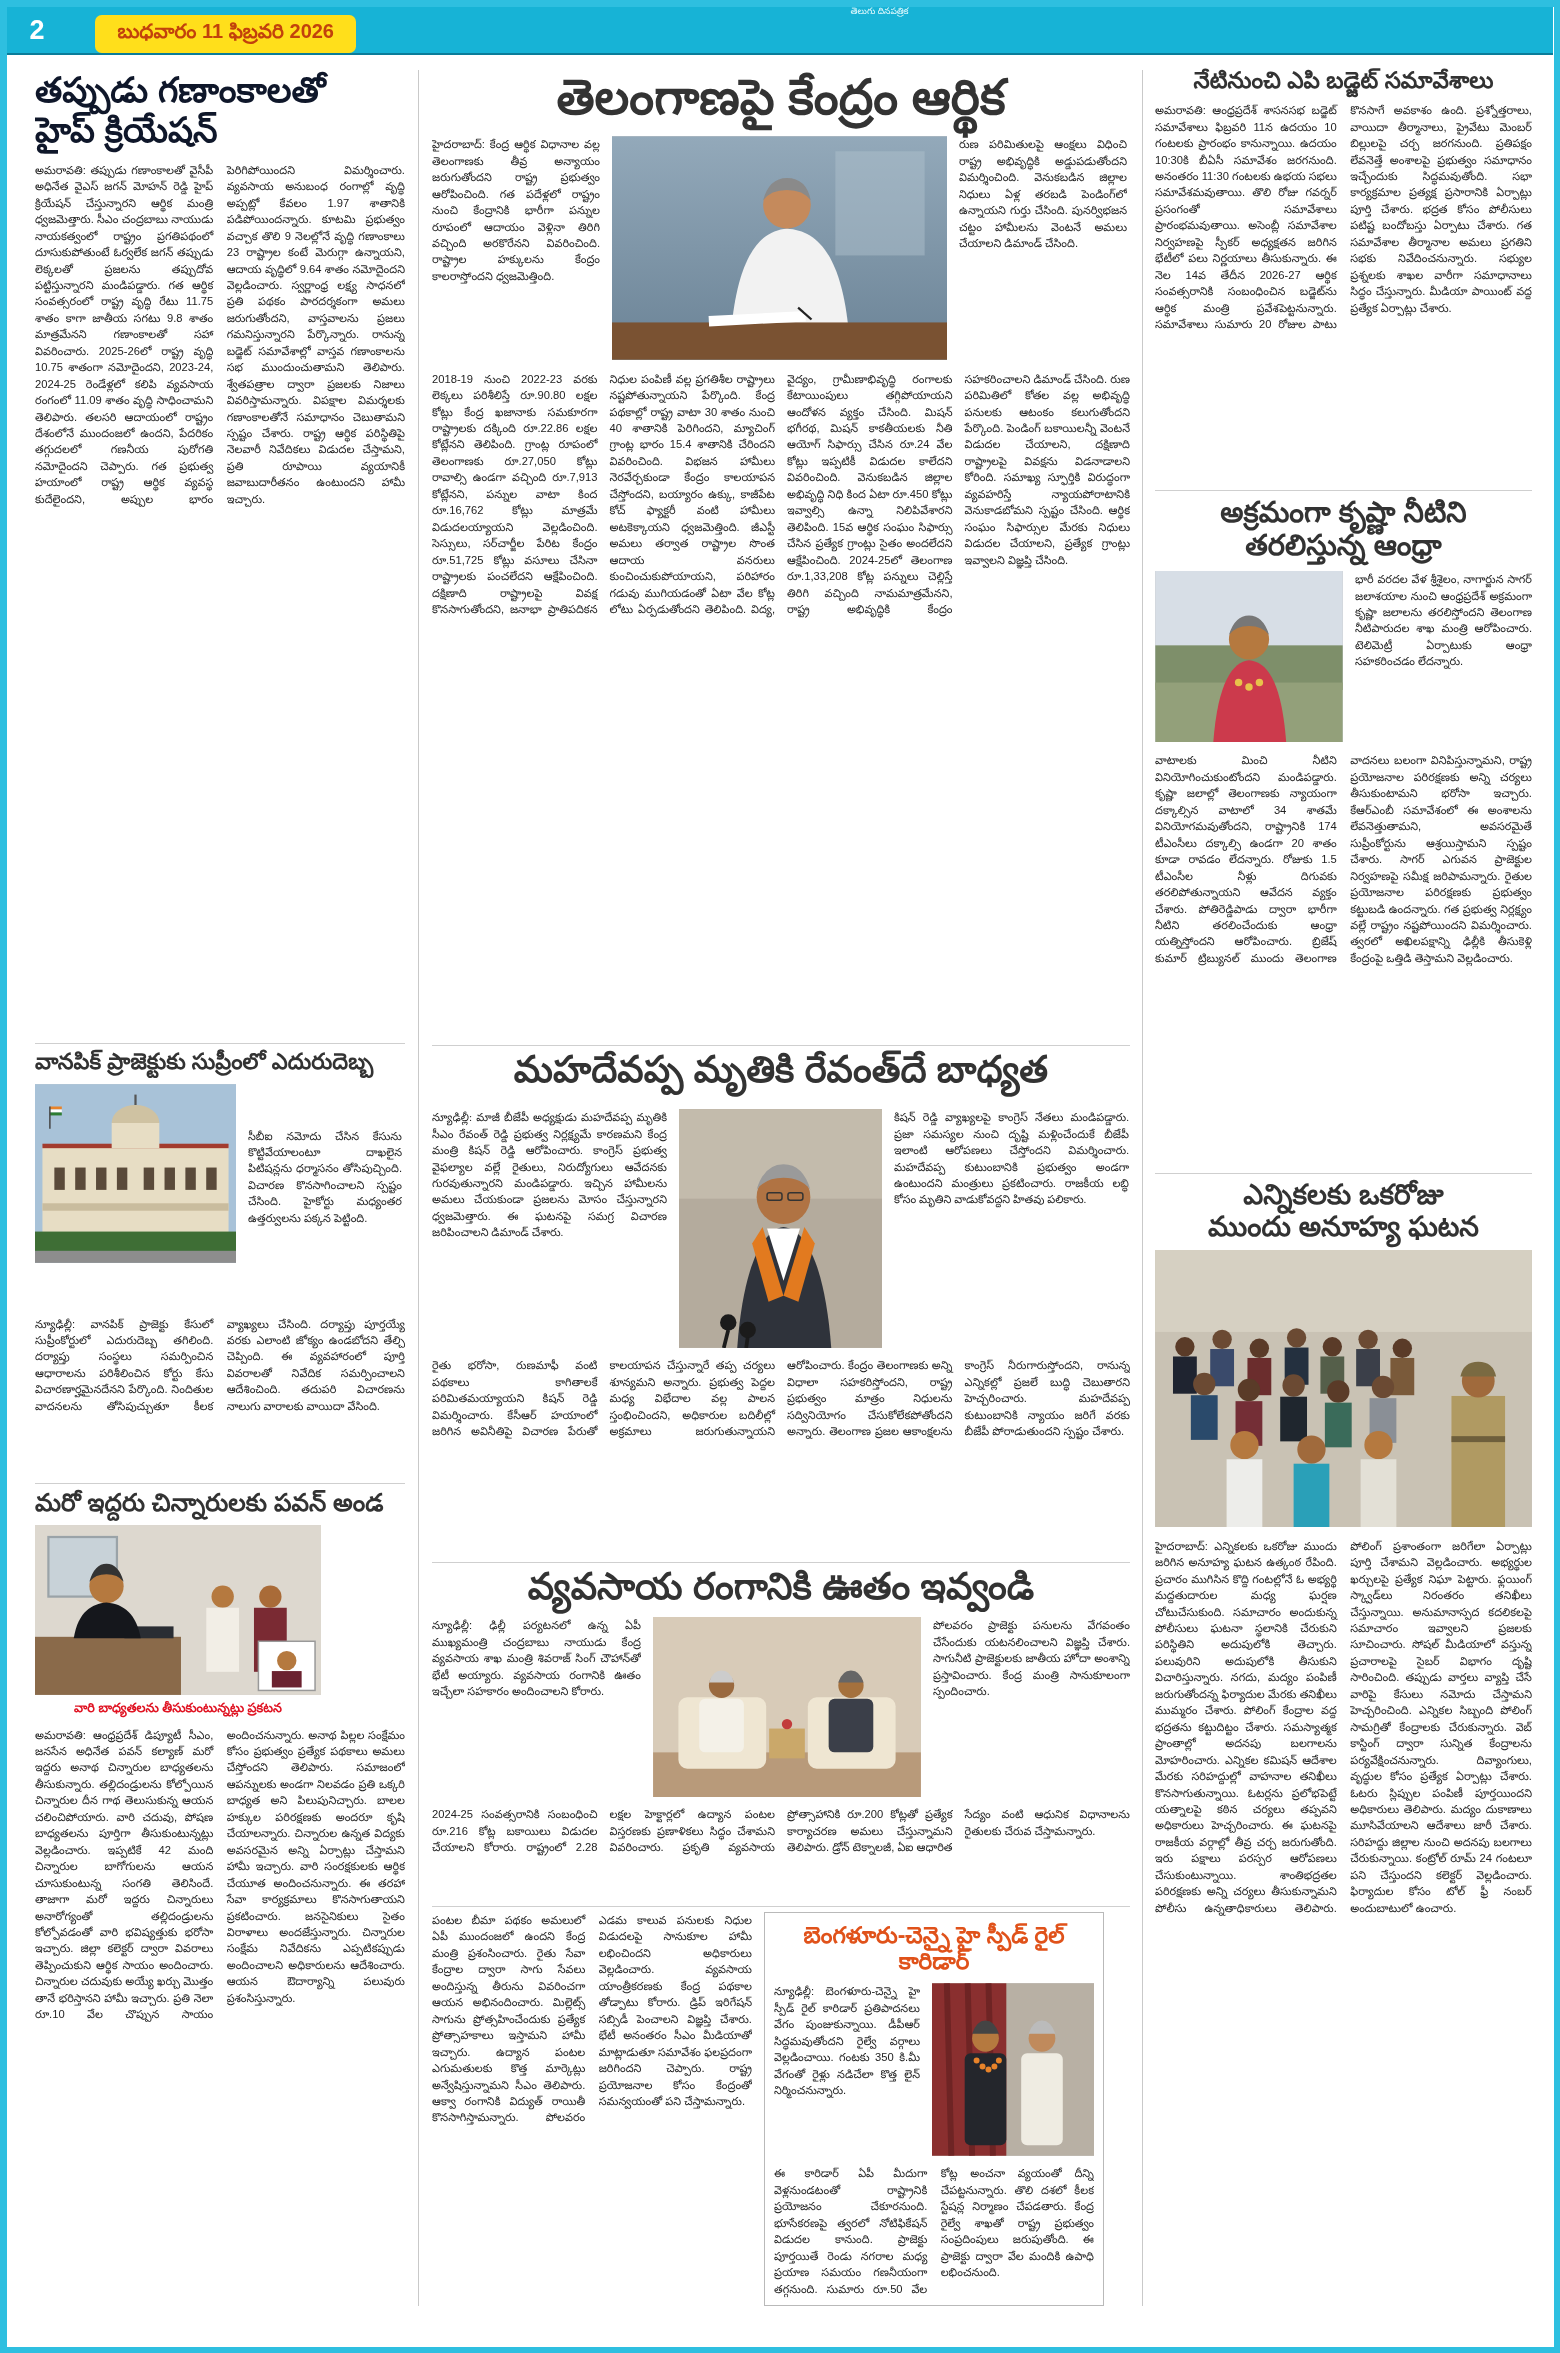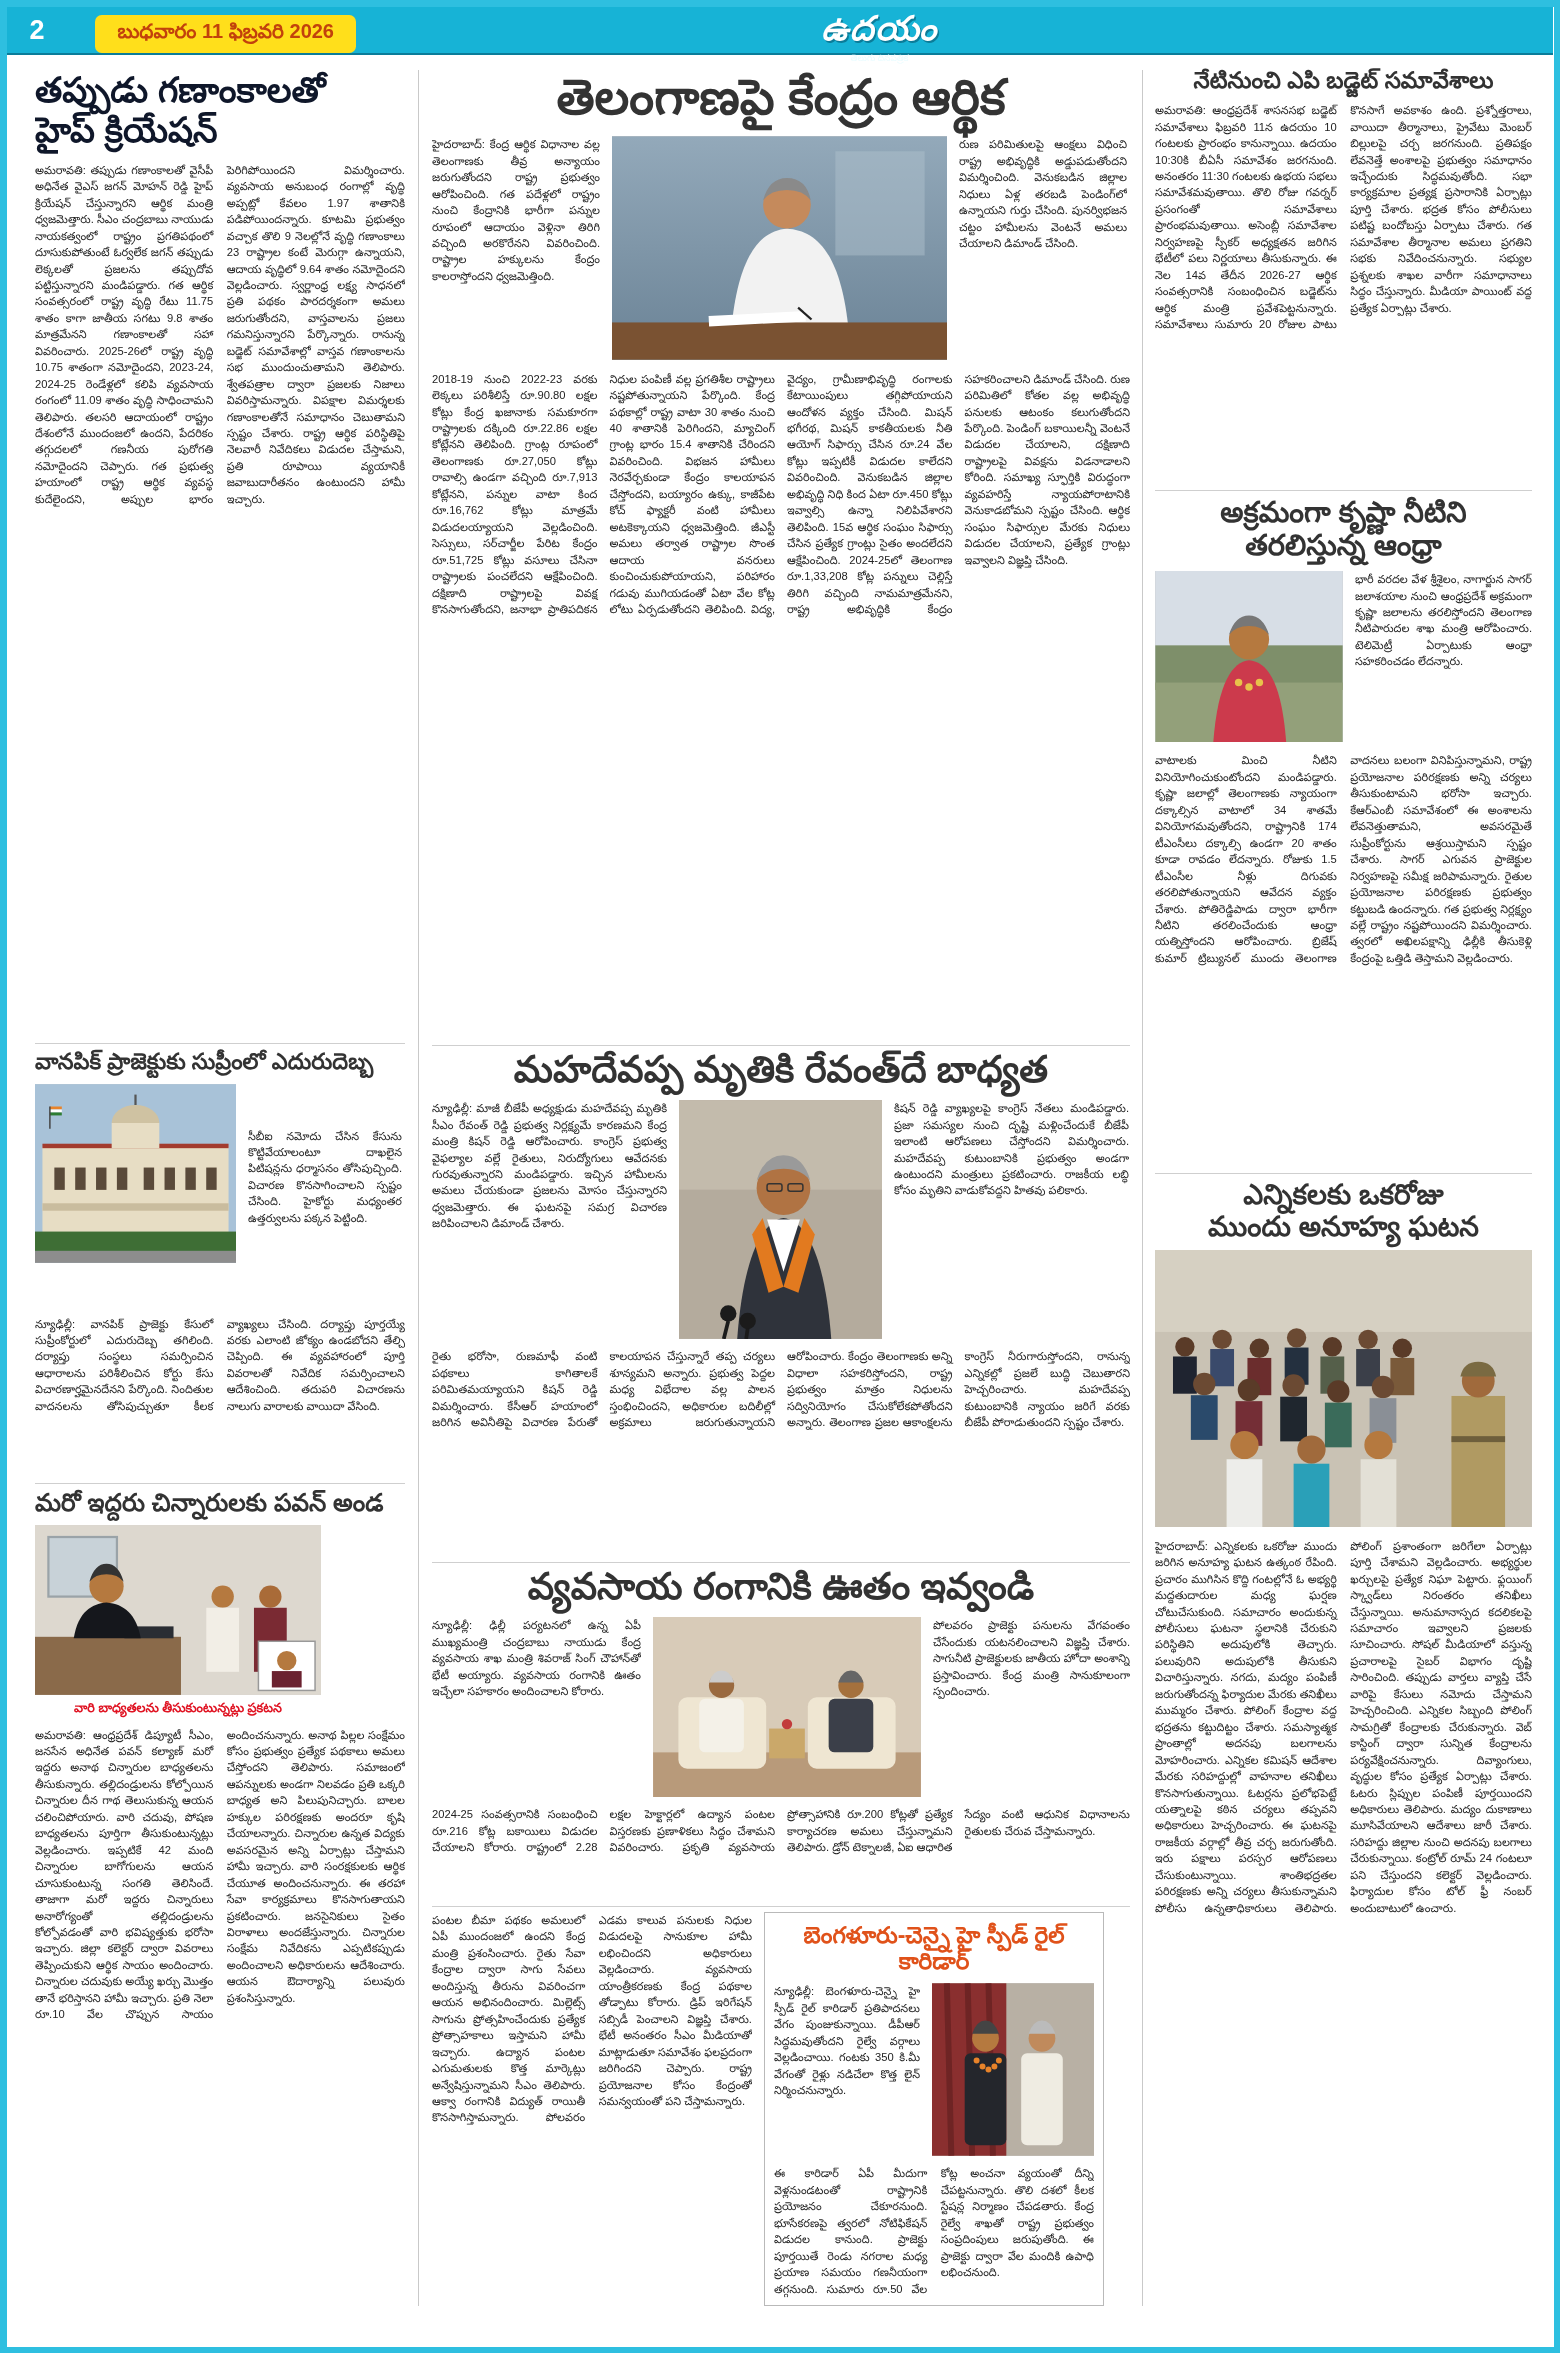--- a/index.html
+++ b/index.html
@@ -35,21 +35,20 @@
 </style>
 </head>
 <body>
 
 <div class="page">
 
   <div class="hdr">
     <div class="pageno">2</div>
     <div class="datepill">బుధవారం 11 ఫిబ్రవరి 2026</div>
     <div class="masthead">
-      <div class="logo">ఉదయం</div>
       <div class="tag">తెలుగు దినపత్రిక</div>
     </div>
   </div>
 
   <div class="vr" style="left:411px;top:63px;height:2236px;"></div>
   <div class="vr" style="left:1135px;top:63px;height:2236px;"></div>
   <div class="hrline" style="left:28px;top:1036px;width:370px;"></div>
   <div class="hrline" style="left:28px;top:1476px;width:370px;"></div>
   <div class="hrline" style="left:425px;top:1038px;width:698px;"></div>
   <div class="hrline" style="left:425px;top:1555px;width:698px;"></div>
@@ -116,21 +115,21 @@
             <circle cx="140" cy="150" r="5" fill="#e8c24a"></circle>
         </svg>
       </div>
       <div class="body" style="width:177px;height:171px;">భారీ వరదల వేళ శ్రీశైలం, నాగార్జున సాగర్ జలాశయాల నుంచి ఆంధ్రప్రదేశ్ అక్రమంగా కృష్ణా జలాలను తరలిస్తోందని తెలంగాణ నీటిపారుదల శాఖ మంత్రి ఆరోపించారు. టెలిమెట్రీ ఏర్పాటుకు ఆంధ్రా సహకరించడం లేదన్నారు.</div>
     </div>
     <div class="body cols2" style="margin-top:10.4px;height:398px;">వాటాలకు మించి నీటిని వినియోగించుకుంటోందని మండిపడ్డారు. కృష్ణా జలాల్లో తెలంగాణకు న్యాయంగా దక్కాల్సిన వాటాలో 34 శాతమే వినియోగమవుతోందని, రాష్ట్రానికి 174 టీఎంసీలు దక్కాల్సి ఉండగా 20 శాతం కూడా రావడం లేదన్నారు. రోజుకు 1.5 టీఎంసీల నీళ్లు దిగువకు తరలిపోతున్నాయని ఆవేదన వ్యక్తం చేశారు. పోతిరెడ్డిపాడు ద్వారా భారీగా నీటిని తరలించేందుకు ఆంధ్రా యత్నిస్తోందని ఆరోపించారు. బ్రిజేష్ కుమార్ ట్రిబ్యునల్ ముందు తెలంగాణ వాదనలు బలంగా వినిపిస్తున్నామని, రాష్ట్ర ప్రయోజనాల పరిరక్షణకు అన్ని చర్యలు తీసుకుంటామని భరోసా ఇచ్చారు. కేఆర్ఎంబీ సమావేశంలో ఈ అంశాలను లేవనెత్తుతామని, అవసరమైతే సుప్రీంకోర్టును ఆశ్రయిస్తామని స్పష్టం చేశారు. సాగర్ ఎగువన ప్రాజెక్టుల నిర్వహణపై సమీక్ష జరిపామన్నారు. రైతుల ప్రయోజనాల పరిరక్షణకు ప్రభుత్వం కట్టుబడి ఉందన్నారు. గత ప్రభుత్వ నిర్లక్ష్యం వల్లే రాష్ట్రం నష్టపోయిందని విమర్శించారు. త్వరలో అఖిలపక్షాన్ని ఢిల్లీకి తీసుకెళ్లి కేంద్రంపై ఒత్తిడి తెస్తామని వెల్లడించారు.</div>
   </div>
 
   <div class="art" style="left:425px;top:1042px;width:698px;height:508px;">
     <div class="hl center" style="font-size:37px;">మహదేవప్ప మృతికి రేవంత్‌దే బాధ్యత</div>
-    <div class="row" style="margin-top:9px;">
+    <div class="row" style="margin-top:18px;font-family:Liberation Serif, serif;">
       <div class="body" style="width:235px;height:239px;">న్యూఢిల్లీ: మాజీ బీజేపీ అధ్యక్షుడు మహదేవప్ప మృతికి సీఎం రేవంత్ రెడ్డి ప్రభుత్వ నిర్లక్ష్యమే కారణమని కేంద్ర మంత్రి కిషన్ రెడ్డి ఆరోపించారు. కాంగ్రెస్ ప్రభుత్వ వైఫల్యాల వల్లే రైతులు, నిరుద్యోగులు ఆవేదనకు గురవుతున్నారని మండిపడ్డారు. ఇచ్చిన హామీలను అమలు చేయకుండా ప్రజలను మోసం చేస్తున్నారని ధ్వజమెత్తారు. ఈ ఘటనపై సమగ్ర విచారణ జరిపించాలని డిమాండ్ చేశారు.</div>
       <div class="photo" style="width:203px;height:239px;">
         <svg viewBox="0 0 272 320">
           <rect width="272" height="320" fill="#b4ab9d"></rect>
           <rect x="0" y="0" width="272" height="120" fill="#c3bbac"></rect>
           <circle cx="140" cy="118" r="36" fill="#b07343"></circle>
           <path d="M104,108 q10,-34 36,-34 q26,0 36,34 q-12,-16 -36,-16 q-24,0 -36,16Z" fill="#9a9a9a"></path>
           <rect x="118" y="112" width="20" height="10" rx="3" fill="none" stroke="#333" stroke-width="2"></rect>
           <rect x="146" y="112" width="20" height="10" rx="3" fill="none" stroke="#333" stroke-width="2"></rect>
           <path d="M78,320 C86,210 112,162 140,158 C172,162 196,214 204,320 Z" fill="#2f333b"></path>

